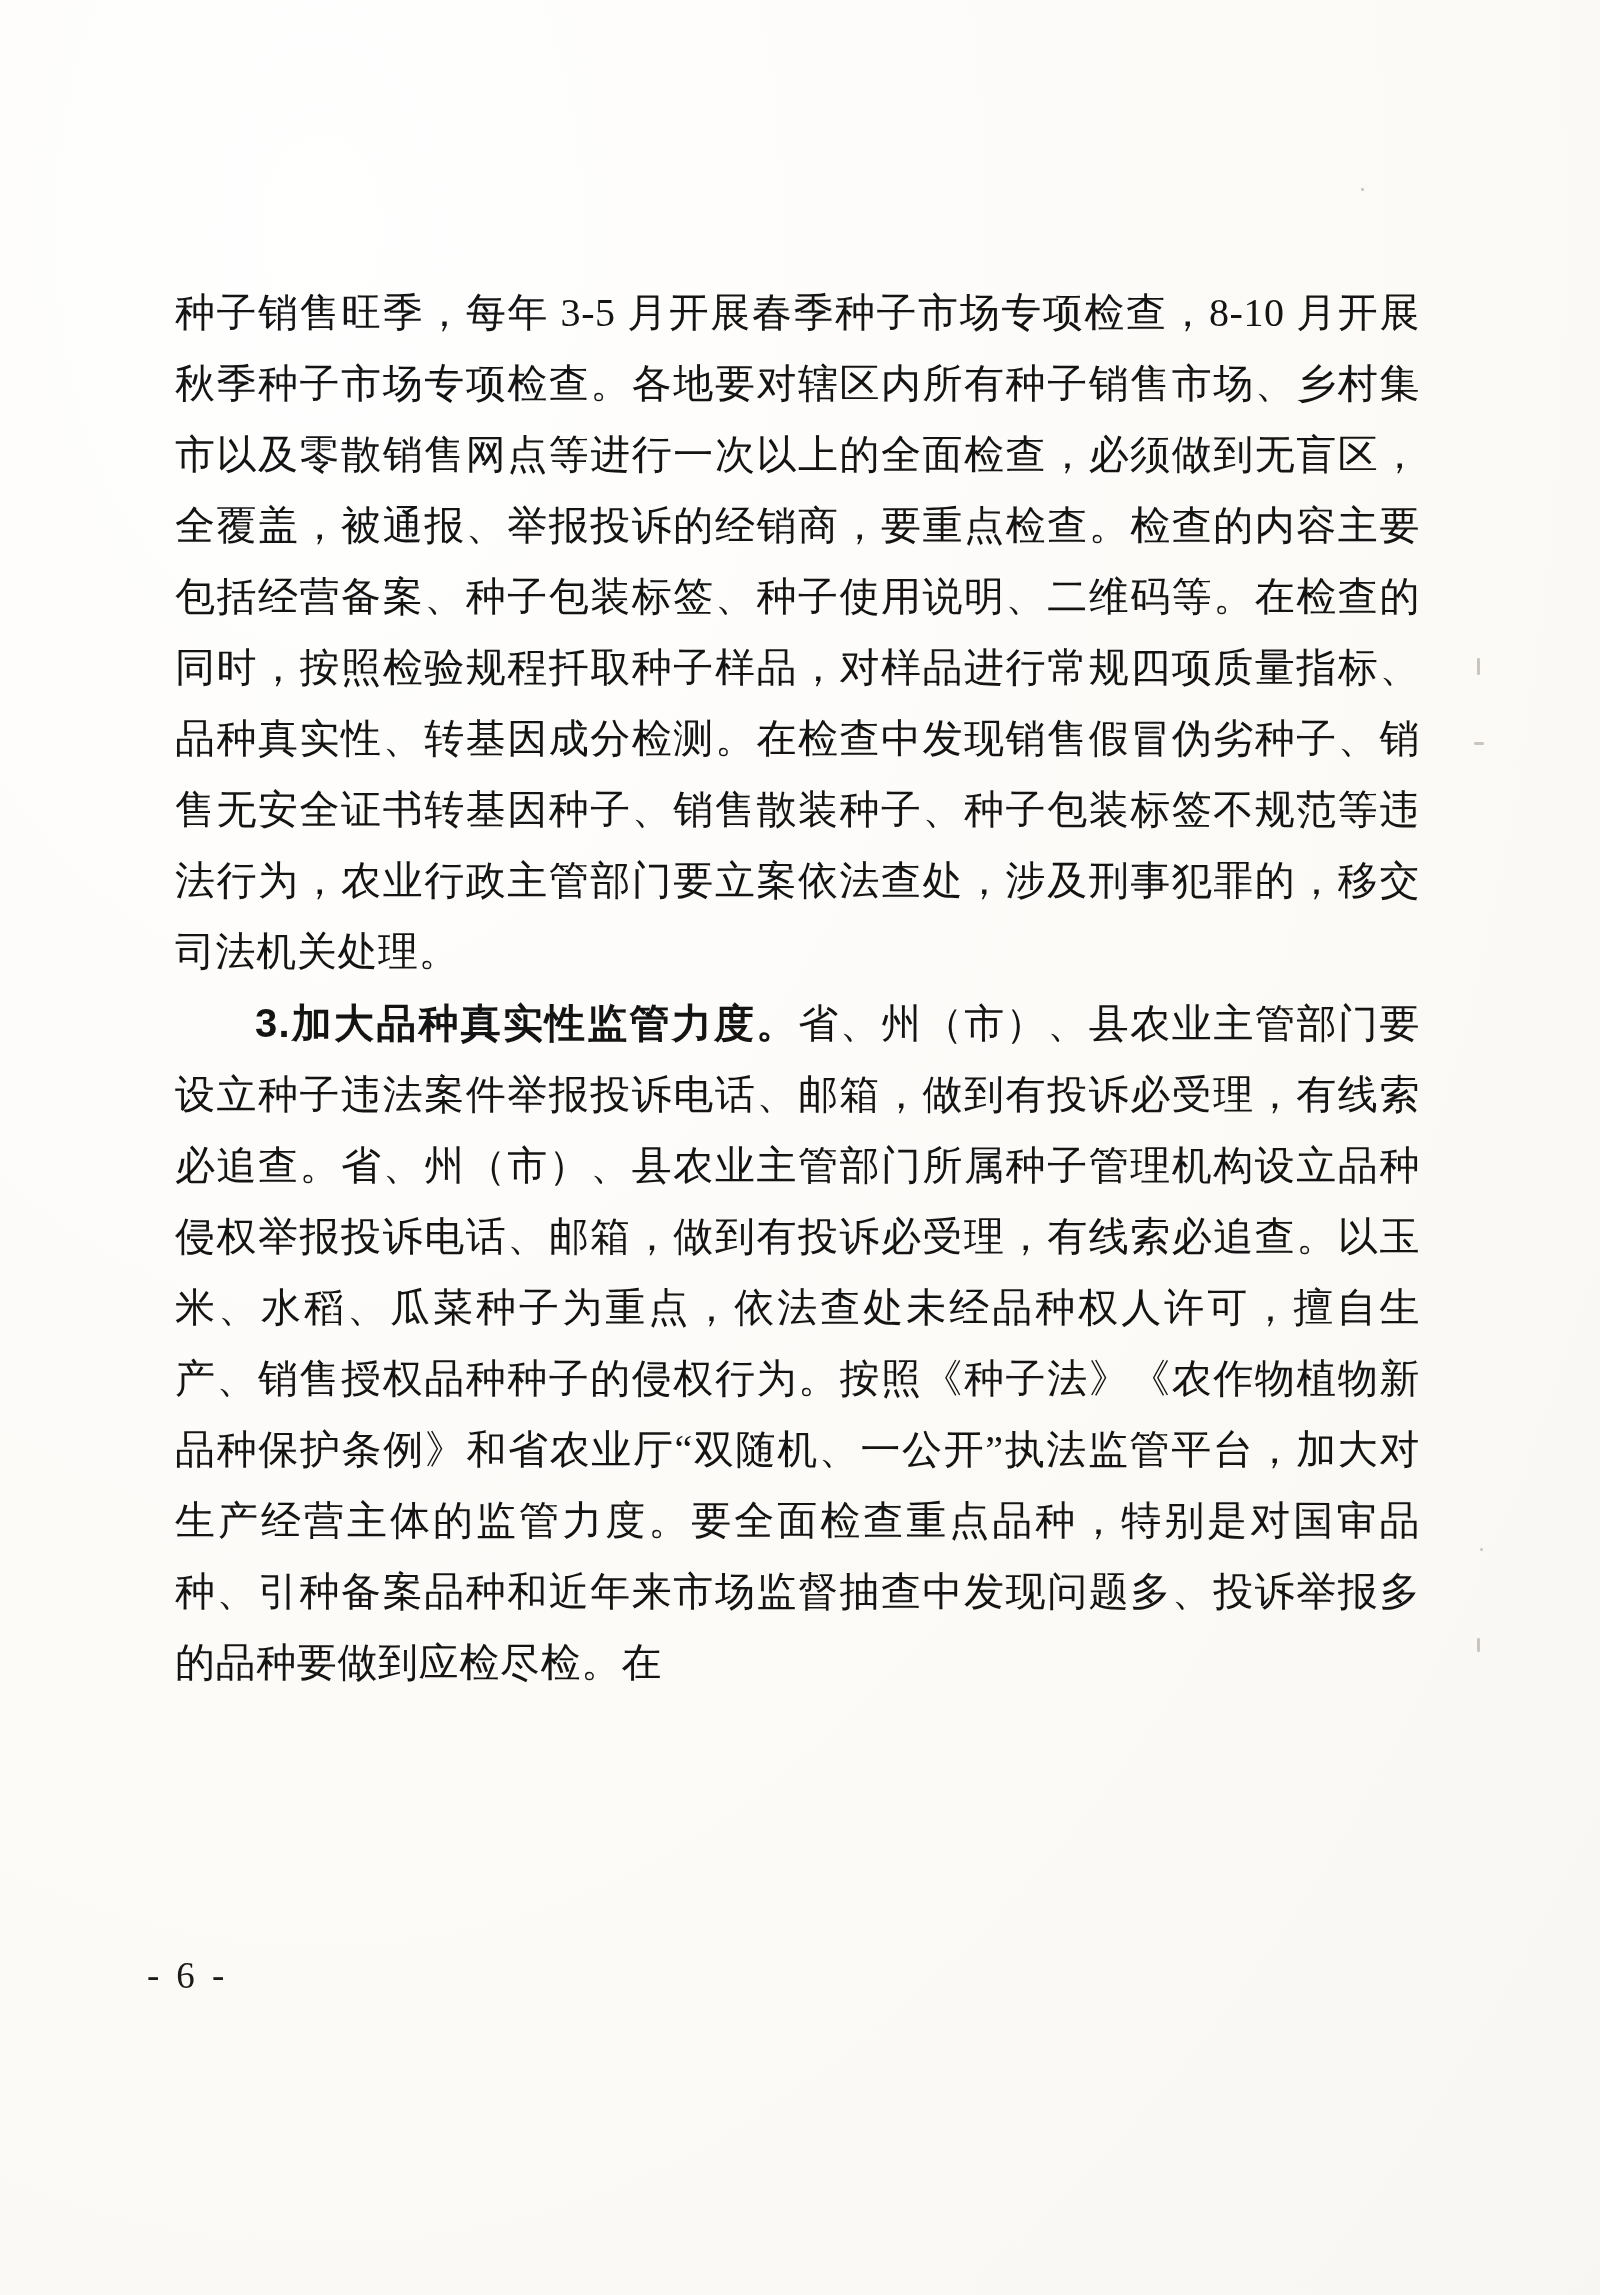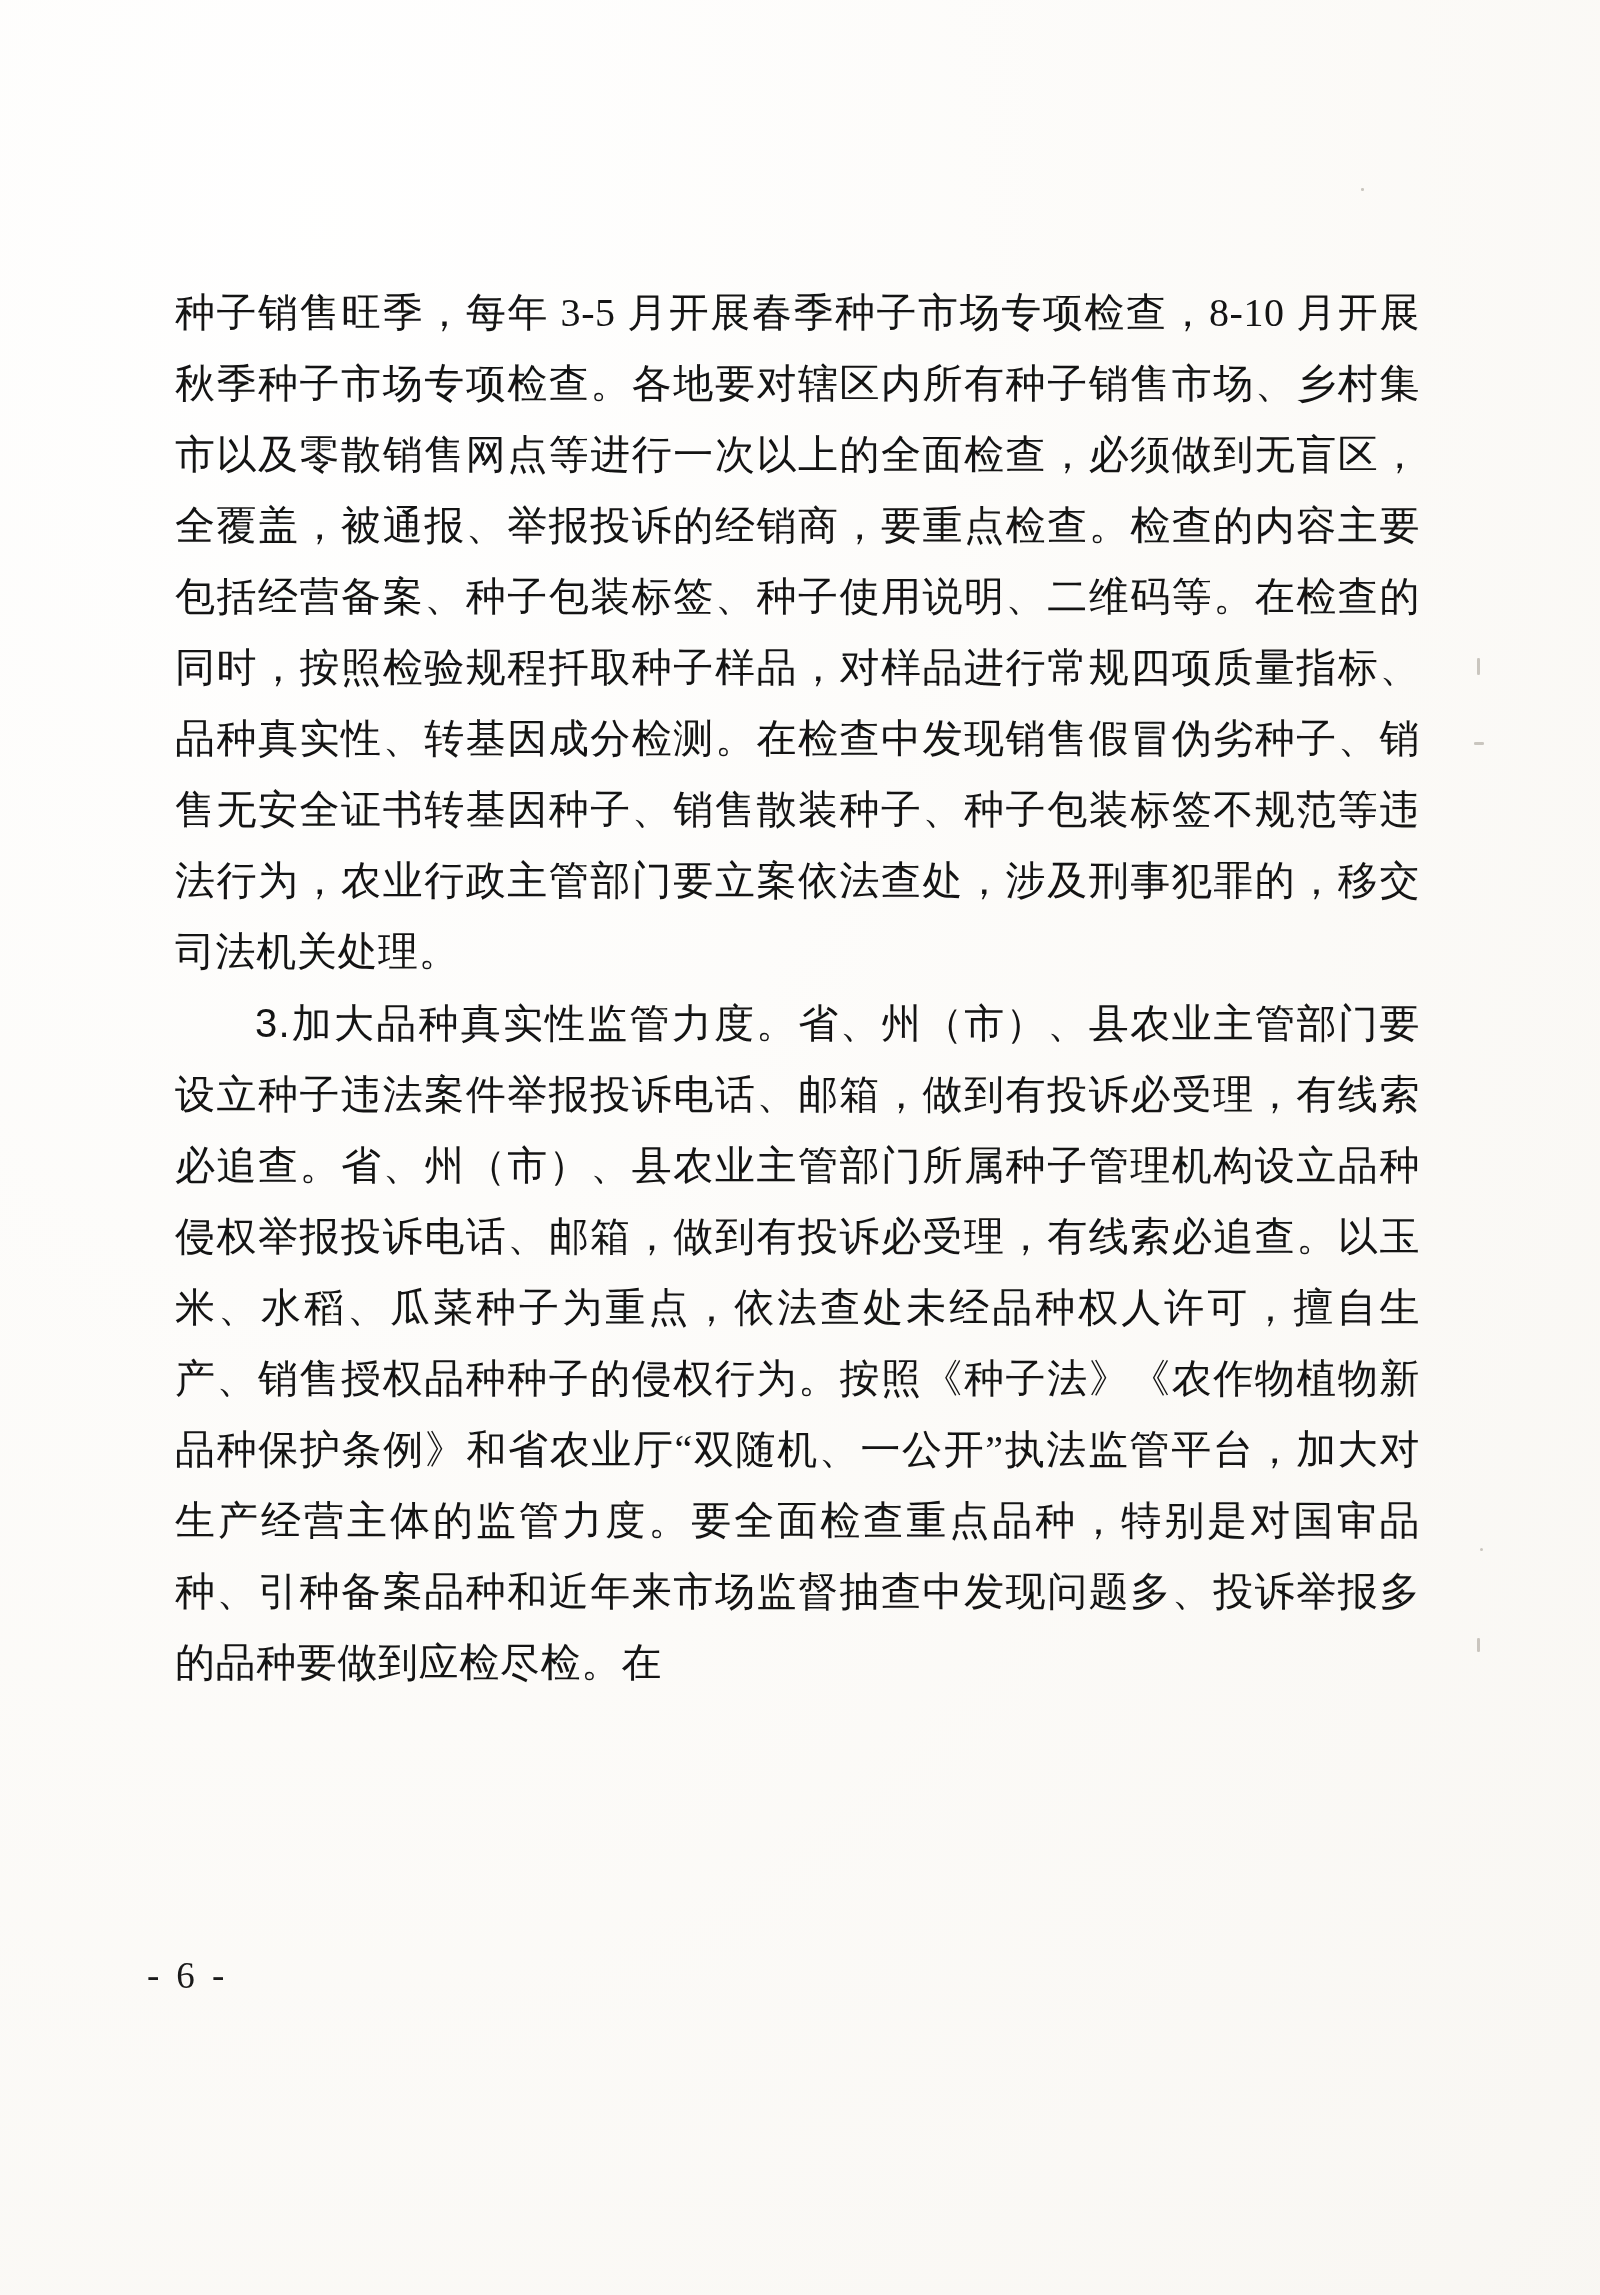--- a/index.html
+++ b/index.html
@@ -35,21 +35,21 @@
     line-height: 71px;
     letter-spacing: 0.6px;
     color: #141414;
     text-align: justify;
     text-justify: inter-ideograph;
   }
   .para.indent {
     text-indent: 80px;
   }
   .bold-lead {
-    font-weight: normal;
+    font-weight: bold;
     font-family: "Liberation Sans", "DejaVu Sans", sans-serif;
     letter-spacing: 1.3px;
   }
   .page-number {
     position: absolute;
     left: 147px;
     top: 1954px;
     font-size: 37px;
     letter-spacing: 3.9px;
     color: #1a1a1a;

